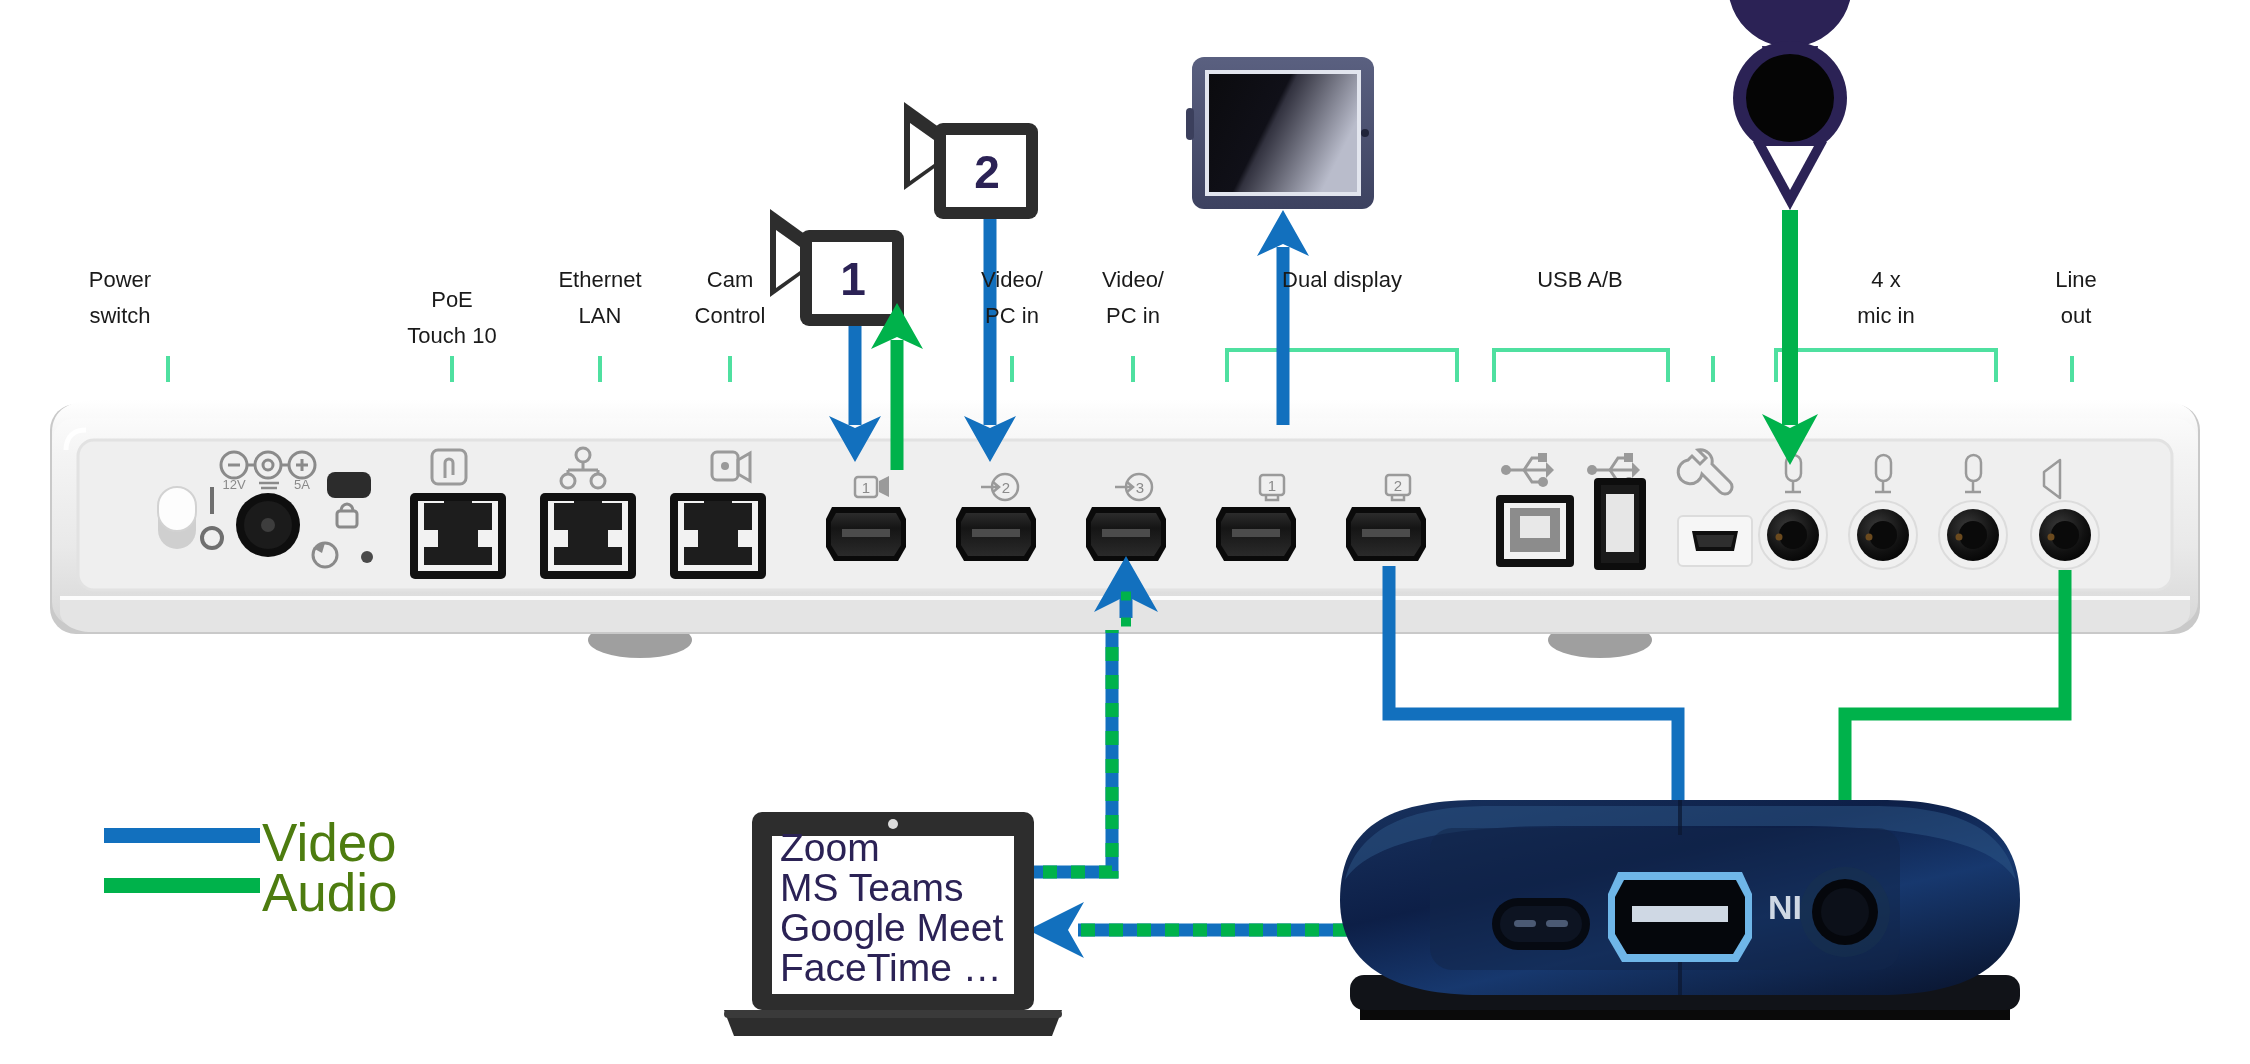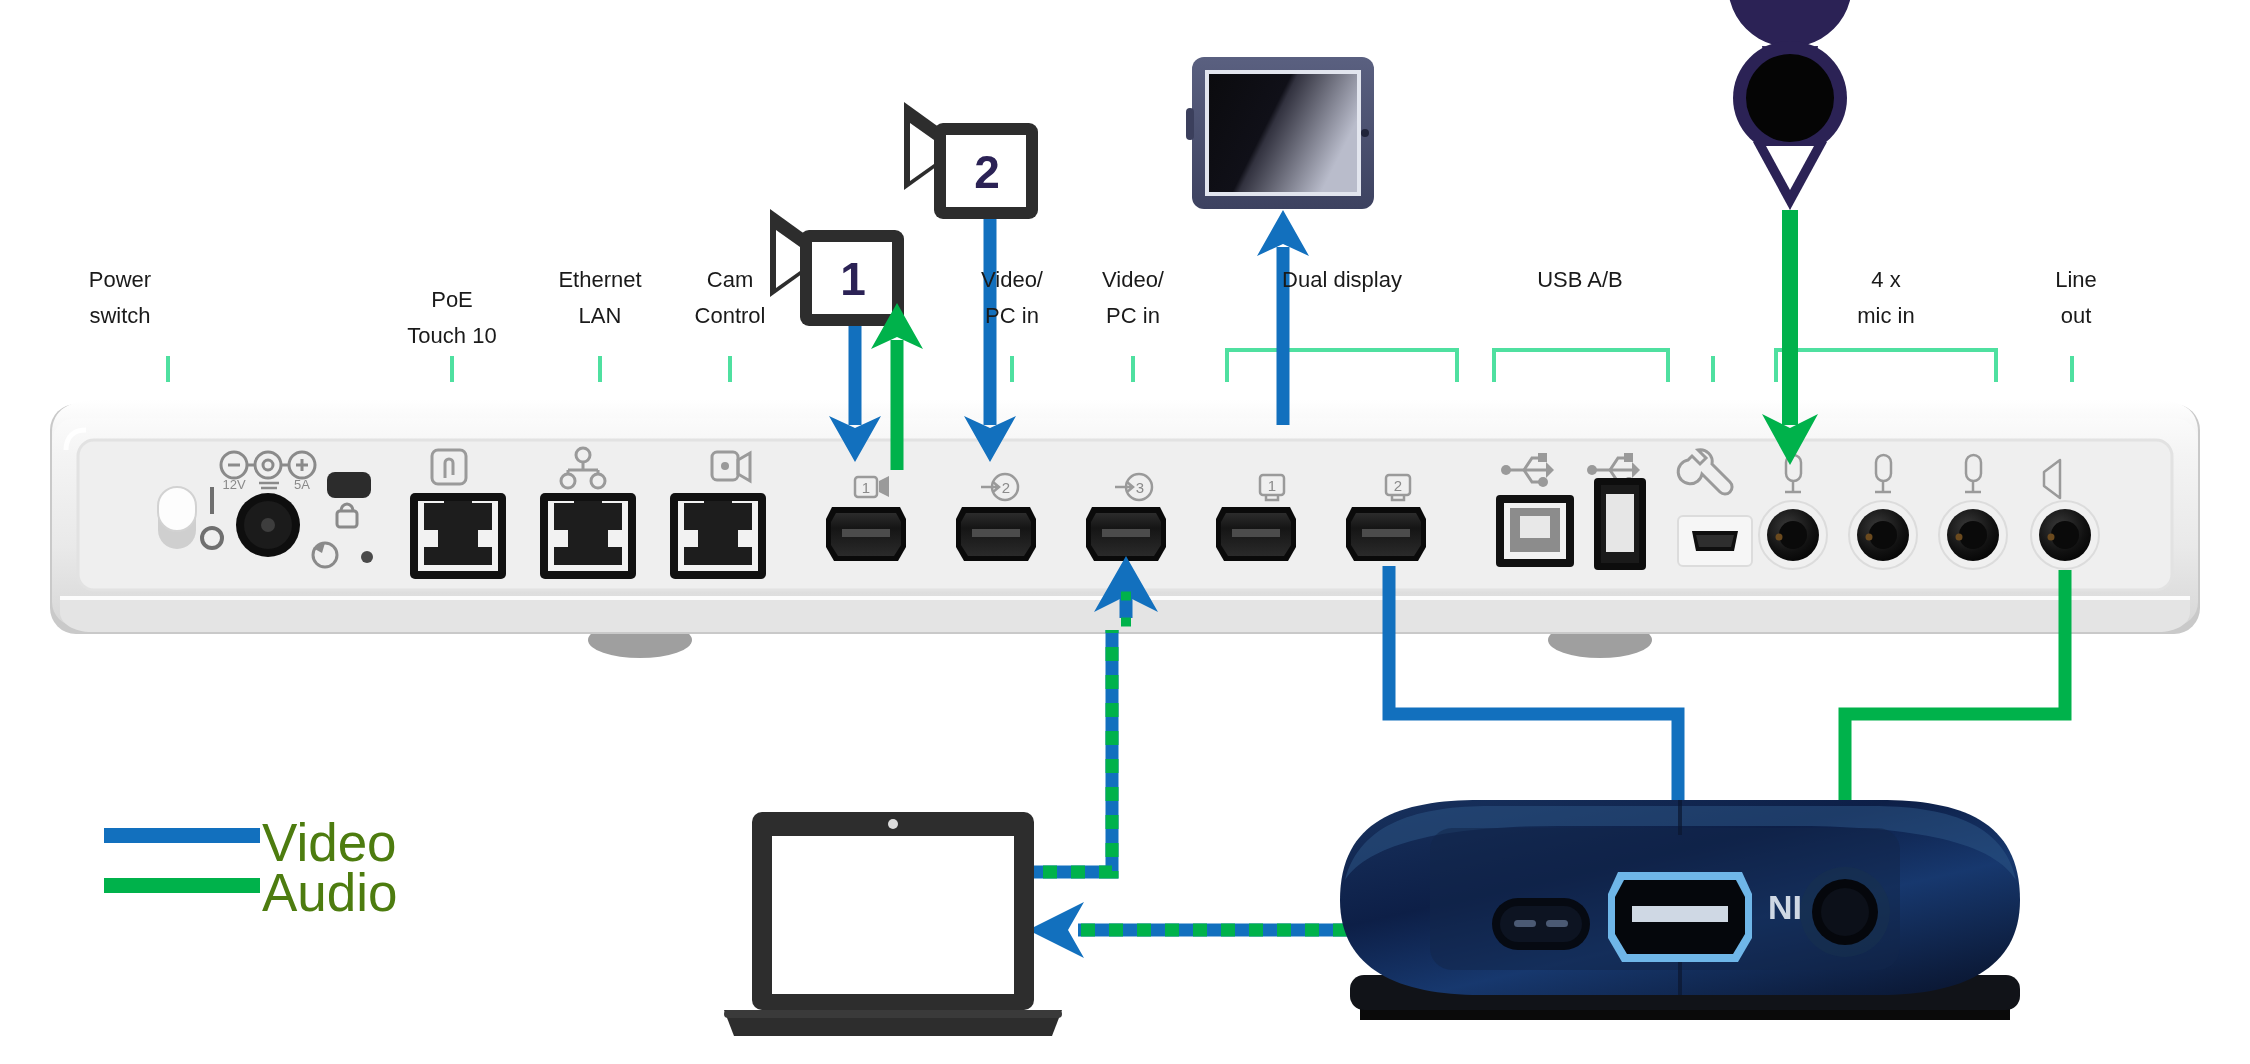--- a/index.html
+++ b/index.html
@@ -464,17 +464,23 @@
 mic in</div>
   <div class="lbl" style="left:1986px;top:262px;width:180px;text-align:center;">Line
 out</div>
 
   <div class="camnum" style="left:838px;top:252px;width:30px;text-align:center;">1</div>
   <div class="camnum" style="left:972px;top:145px;width:30px;text-align:center;">2</div>
 
   <div class="legend-txt" style="left:262px;top:812px;">Video</div>
   <div class="legend-txt" style="left:262px;top:862px;">Audio</div>
 
+  <div style="position:absolute;left:780px;top:828px;width:230px;">
+    <div class="lap-line">Zoom</div>
+    <div class="lap-line">MS Teams</div>
+    <div class="lap-line">Google Meet</div>
+    <div class="lap-line">FaceTime …</div>
+  </div>
 
   <div style="position:absolute;left:1768px;top:888px;color:#cfd8e4;font-size:34px;font-weight:bold;
               transform:rotate(180deg);font-family:'Liberation Sans',sans-serif;">IN</div>
 
 </div>
 
 </body></html>

